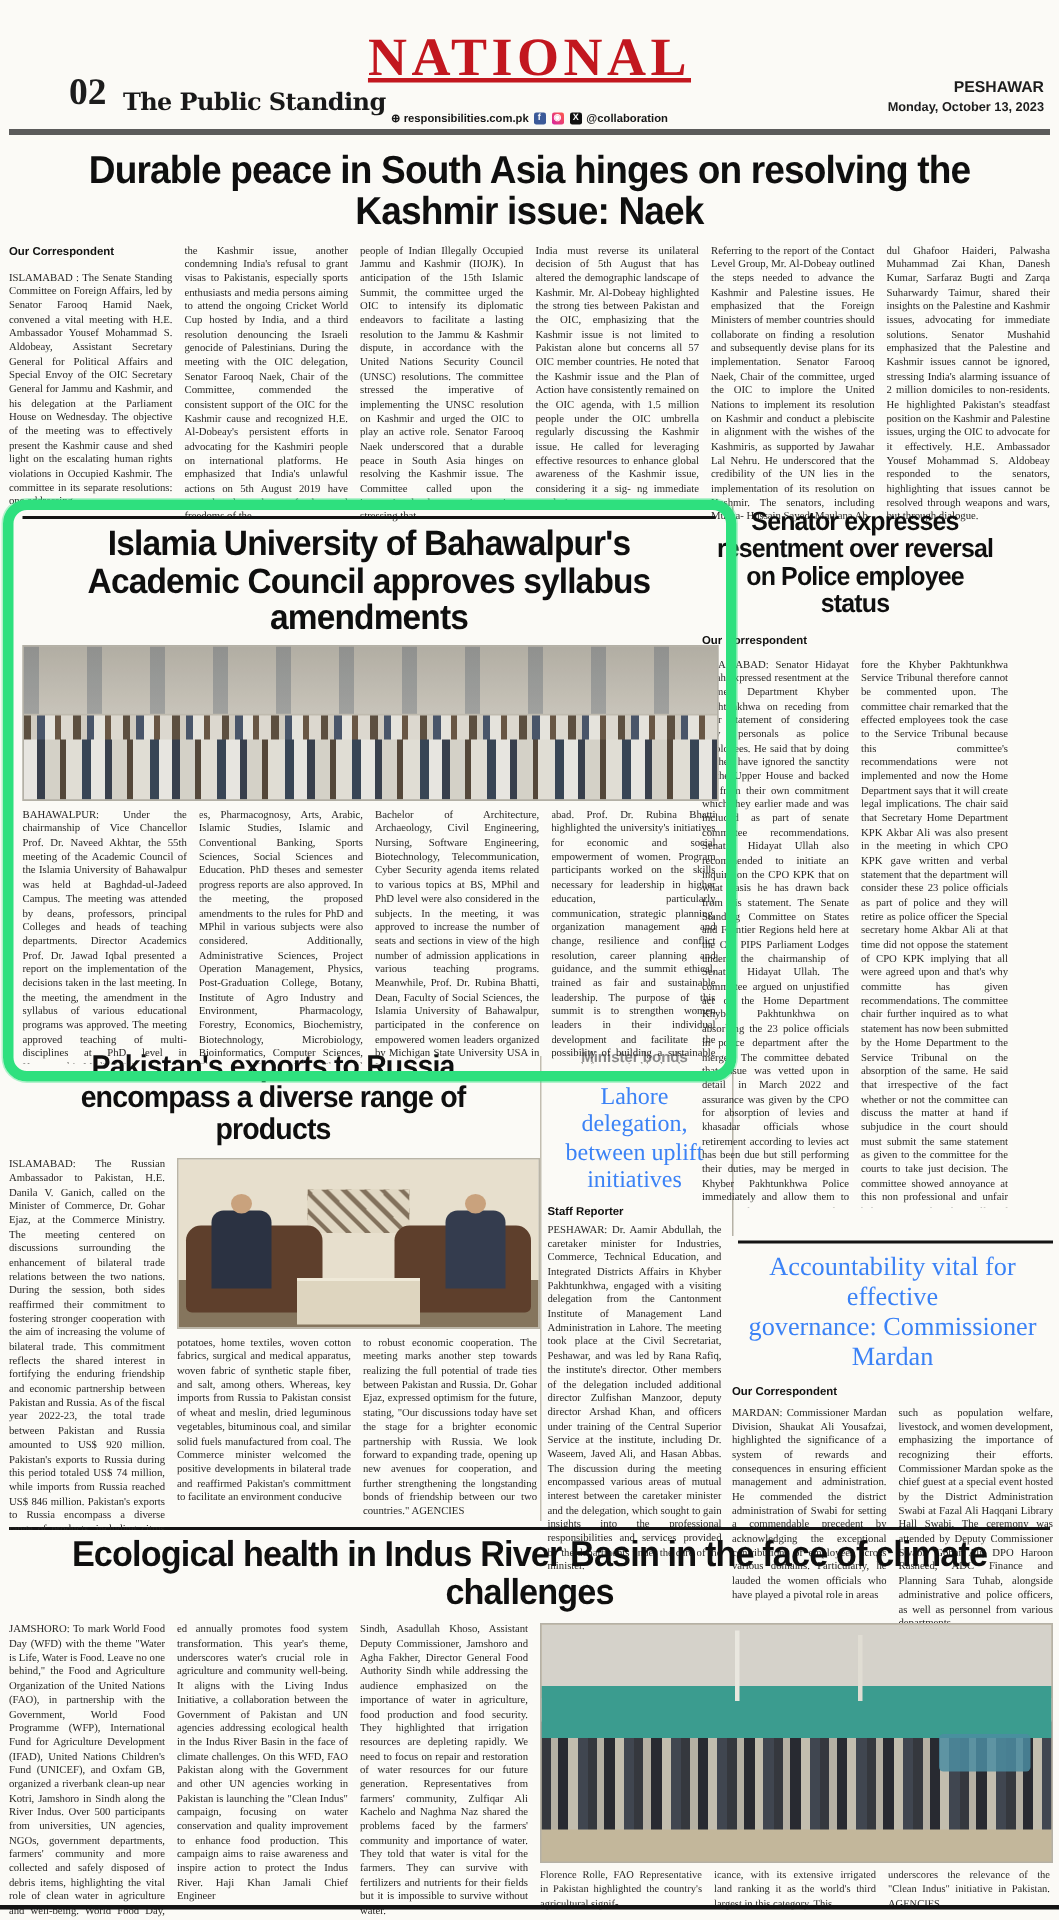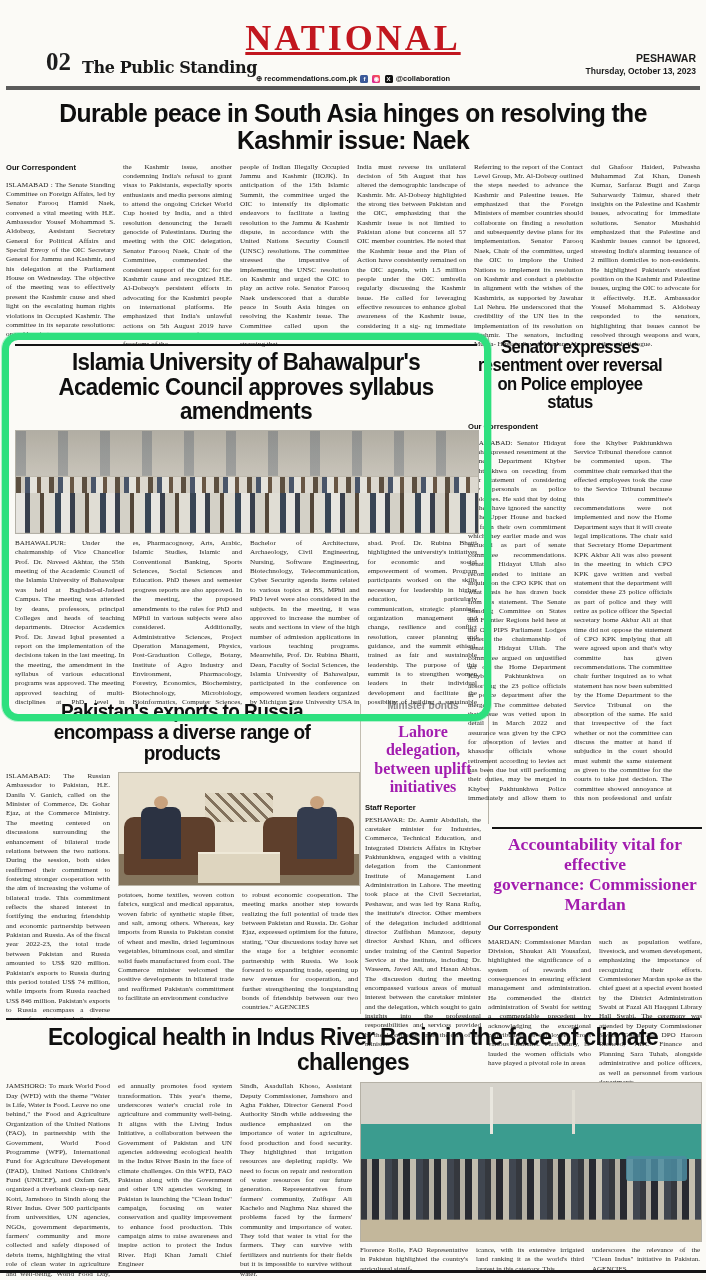--- a/index.html
+++ b/index.html
@@ -3,21 +3,21 @@
 <meta charset="utf-8">
 <style>
   html,body{margin:0;padding:0;}
   body{width:706px;height:1280px;position:relative;overflow:hidden;background:#fbfaf6;
        font-family:"Liberation Serif",serif;color:#1d1d1d;}
   .abs{position:absolute;}
   .rule{background:#141414;}
   .gray-rule{background:#5b5b5b;}
   .hl-sans{font-family:"Liberation Sans",sans-serif;font-weight:700;color:#0f0f0f;
            letter-spacing:-0.6px;text-align:center;line-height:1.05;transform:scaleX(.95);transform-origin:center;}
-  .hl-serif{font-family:"Liberation Serif",serif;font-weight:700;color:#a21caf;text-align:center;line-height:1.15;}
+  .hl-serif{font-family:"Liberation Serif",serif;font-weight:400;color:#3b82f6;text-align:center;line-height:1.15;}
   .byline{font-family:"Liberation Sans",sans-serif;font-weight:700;font-size:7.6px;color:#101010;}
   .cols{display:flex;gap:8px;}
   .bcol{flex:1;font-size:7.15px;line-height:1.31;text-align:justify;overflow:hidden;color:#272624;}
   .photo{overflow:hidden;position:relative;border:0.5px solid #b9b4a6;}
   
   .masthead-red{font-family:"Liberation Serif",serif;font-weight:700;color:#c2171f;}
   .blackletter{font-family:"DejaVu Serif",serif;font-weight:700;letter-spacing:-0.4px;color:#191919;}
   .sic{display:inline-block;width:8px;height:8px;line-height:8px;text-align:center;color:#fff;
        font-family:"Liberation Sans",sans-serif;font-weight:700;font-size:6px;vertical-align:middle;border-radius:1.5px;margin:0 1px;}
   .fb{background:#3b5998;} .ig{background:linear-gradient(45deg,#d6249f,#fd5949);} .xx{background:#111;}
@@ -61,28 +61,28 @@
 </style>
 </head>
 <body>
 
 <div class="abs" style="top:0;left:0;width:706px;height:92px;">
   <div class="abs" style="left:46px;top:48px;font-family:'Liberation Serif',serif;font-weight:700;font-size:25px;">02</div>
   <div class="abs blackletter" style="left:82px;top:58px;font-size:16px;">The Public Standing</div>
   <div class="abs masthead-red" style="left:0;right:0;top:20px;text-align:center;font-size:36px;letter-spacing:3px;line-height:1;text-decoration:underline;">NATIONAL</div>
   <div class="abs" style="left:0;right:0;top:74px;text-align:center;font-family:'Liberation Sans',sans-serif;font-weight:700;font-size:7.5px;color:#161616;">
     <span>⊕</span>
-    <span>recommendations.com.pk</span>
+    <span>responsibilities.com.pk</span>
     <span class="sic fb">f</span>
     <span class="sic ig">◉</span>
     <span class="sic xx">X</span>
     <span>@collaboration</span>
   </div>
   <div class="abs" style="right:10px;top:52px;font-family:'Liberation Sans',sans-serif;font-weight:700;font-size:10.5px;">PESHAWAR</div>
-  <div class="abs" style="right:10px;top:66px;font-family:'Liberation Sans',sans-serif;font-weight:700;font-size:8.5px;">Thursday, October 13, 2023</div>
+  <div class="abs" style="right:10px;top:66px;font-family:'Liberation Sans',sans-serif;font-weight:700;font-size:8.5px;">Monday, October 13, 2023</div>
   <div class="abs gray-rule" style="left:6px;right:6px;top:86px;height:3.5px;"></div>
 </div>
 
 <div class="abs" style="top:100px;left:6px;width:694px;">
   <div class="hl-sans" style="font-size:26px;">Durable peace in South Asia hinges on resolving the Kashmir issue: Naek</div>
   <div class="cols" style="margin-top:8px;height:207px;">
     <div class="bcol">
       <div class="byline" style="margin-bottom:8px;">Our Correspondent</div>
       <span>ISLAMABAD : The Senate Standing Committee on Foreign Affairs, led by Senator Farooq Hamid Naek, convened a vital meeting with H.E. Ambassador Yousef Mohammad S. Aldobeay, Assistant Secretary General for Political Affairs and Special Envoy of the OIC Secretary General for Jammu and Kashmir, and his delegation at the Parliament House on Wednesday. The objective of the meeting was to effectively present the Kashmir cause and shed light on the escalating human rights violations in Occupied Kashmir. The committee in its separate resolutions: one addressing</span>
     </div>

